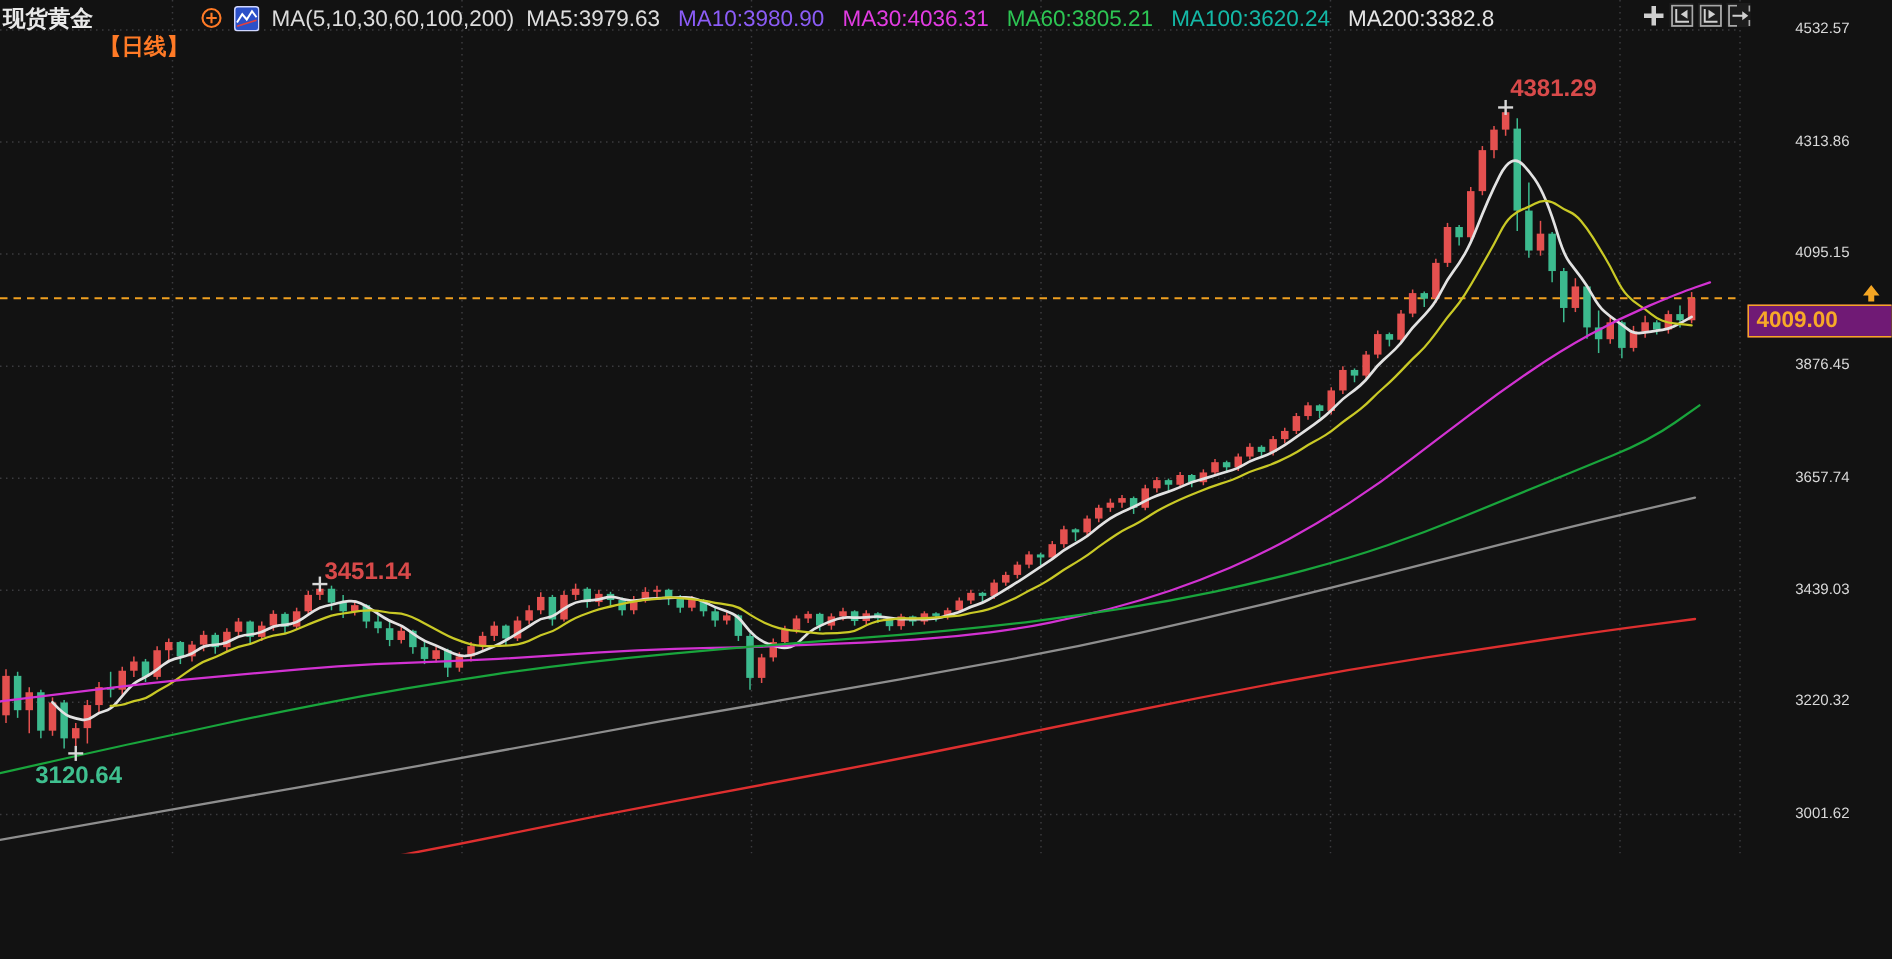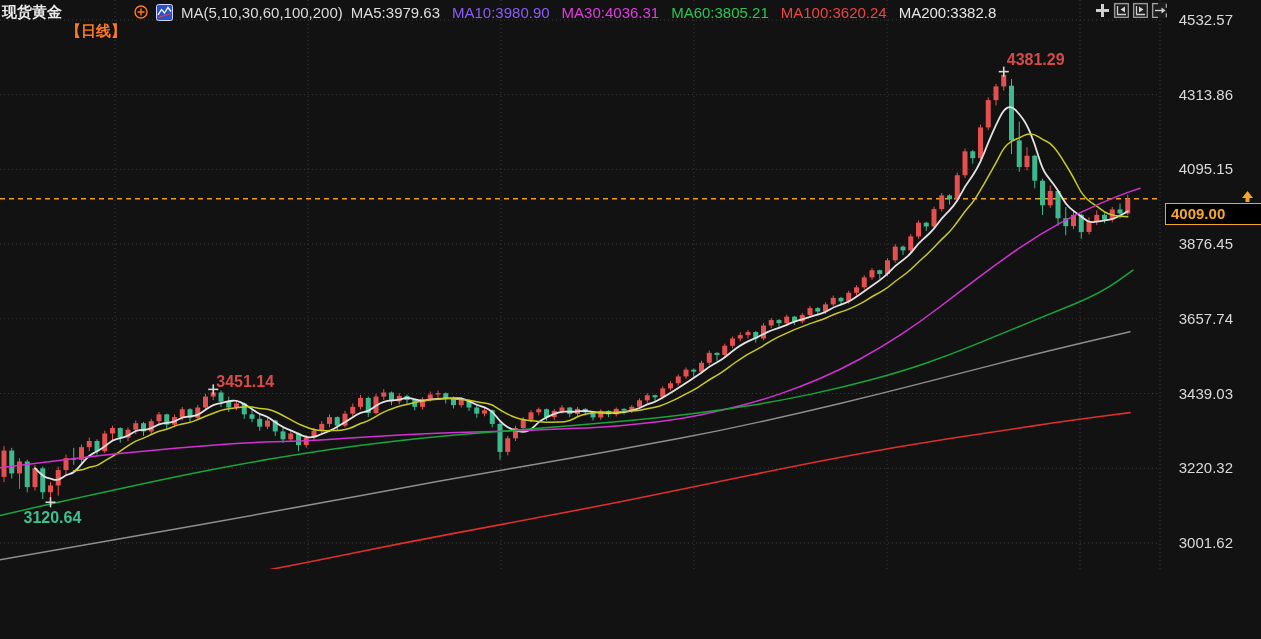--- a/index.html
+++ b/index.html
@@ -10,23 +10,23 @@
   #header{position:absolute;left:2px;top:2px;height:20px;display:flex;align-items:center;gap:8px;white-space:nowrap;z-index:5;font-size:15px;}
   .sym{color:#e9e9e9;font-weight:700;}
   .period{color:#ff7a26;font-weight:700;margin-top:38px;}
   .ma-param{color:#dcdcdc;}
   .ma-item{font-weight:400;}
   .hdr-icon{display:inline-flex;align-items:center;}
   
   #toolbar{position:absolute;left:1094px;top:2px;display:flex;gap:3px;z-index:6;}
   .tool-btn{width:16px;height:16px;display:inline-flex;align-items:center;justify-content:center;cursor:pointer;background:#1c1c1c;}
   
-  .y-tick{position:absolute;right:28px;width:90px;text-align:right;color:#d9d9d9;font-size:15px;line-height:18px;z-index:4;}
-  
-  #price-tag{position:absolute;left:1165px;width:90px;height:20px;border:1px solid #f5a623;background:#000000;color:#f7a928;font-size:15px;font-weight:700;line-height:20px;padding-left:5px;z-index:7;}
+  .y-tick{position:absolute;right:28px;width:90px;text-align:right;color:#d9d9d9;font-size:10px;line-height:18px;z-index:4;}
+  
+  #price-tag{position:absolute;left:1165px;width:90px;height:20px;border:1px solid #f5a623;background:#701a75;color:#f7a928;font-size:15px;font-weight:700;line-height:20px;padding-left:5px;z-index:7;}
   #price-arrow{position:absolute;left:1241px;z-index:7;}
   
   .annot{position:absolute;font-size:16px;font-weight:700;z-index:5;white-space:nowrap;}
   
   #watermark{position:absolute;right:18px;bottom:14px;color:#e9edf4;font-size:30px;letter-spacing:7px;z-index:3;}
   
   #footer{position:absolute;left:2px;top:630px;display:flex;gap:14px;white-space:nowrap;font-size:15px;font-weight:700;z-index:5;}
 </style>
 </head>
 <body>
@@ -382,21 +382,21 @@
           <polyline points="2,11 5.5,5.5 8.5,9 12,3.5 15,7.5" fill="none" stroke="#ffffff" stroke-width="1.3"></polyline>
           <path d="M2 13.5L15 9.5" stroke="#e04040" stroke-width="1.2"></path>
         </svg>
     </span>
     <span class="ma-param">MA(5,10,30,60,100,200)</span>
     <span id="ma-legend" style="display:flex;gap:12px;">
         <span class="ma-item" style="color: rgb(222, 222, 222);">MA5:3979.63</span>
         <span class="ma-item" style="color: #8b5cf6;">MA10:3980.90</span>
         <span class="ma-item" style="color: rgb(226, 60, 226);">MA30:4036.31</span>
         <span class="ma-item" style="color: rgb(45, 197, 83);">MA60:3805.21</span>
-        <span class="ma-item" style="color: #ef4444;">MA100:3620.24</span>
+        <span class="ma-item" style="color: #14b8a6;">MA100:3620.24</span>
         <span class="ma-item" style="color: #e5e5e5;">MA200:3382.8</span>
       </span>
   </div>
 
   <div id="toolbar">
     <span class="tool-btn" style="background:transparent;">
       <svg width="15" height="15" viewBox="0 0 15 15">
           <path d="M6 1h3v5H14v3H9v5H6V9H1V6h5z" fill="#cfcfcf"></path>
         </svg>
     </span>

